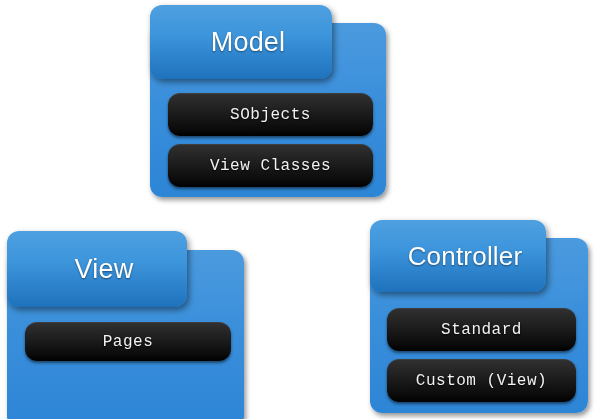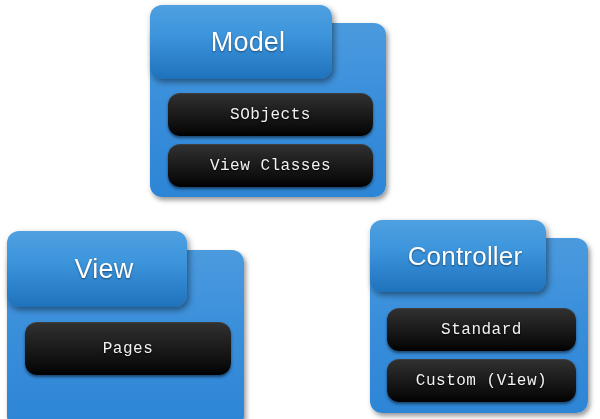--- a/index.html
+++ b/index.html
@@ -97,21 +97,21 @@
   #panel-model .panel-body{ top: 18px; width: 236px; height: 174px; }
   #panel-model .panel-tab { width: 182px; height: 74px; }
   #panel-model .items     { left: 18px; top: 88px; width: 205px; gap: 8px; }
   #panel-model .item      { height: 43px; }
 
   
   #panel-view             { left: 7px; top: 231px; width: 242px; height: 197px; }
   #panel-view .panel-body { top: 19px; width: 237px; height: 178px; }
   #panel-view .panel-tab  { width: 180px; height: 76px; }
   #panel-view .items      { left: 18px; top: 91px; width: 206px; gap: 8px; }
-  #panel-view .item       { height: 53px; }
+  #panel-view .item       { height: 39px; }
 
   
   #panel-controller             { left: 370px; top: 220px; width: 223px; height: 193px; }
   #panel-controller .panel-body { top: 18px; width: 218px; height: 175px; }
   #panel-controller .panel-tab  { width: 176px; height: 72px; }
   #panel-controller .items      { left: 17px; top: 88px; width: 189px; gap: 8px; }
   #panel-controller .item       { height: 43px; }
   #panel-controller .panel-title{ font-size: 26px; }
 </style>
 </head>

